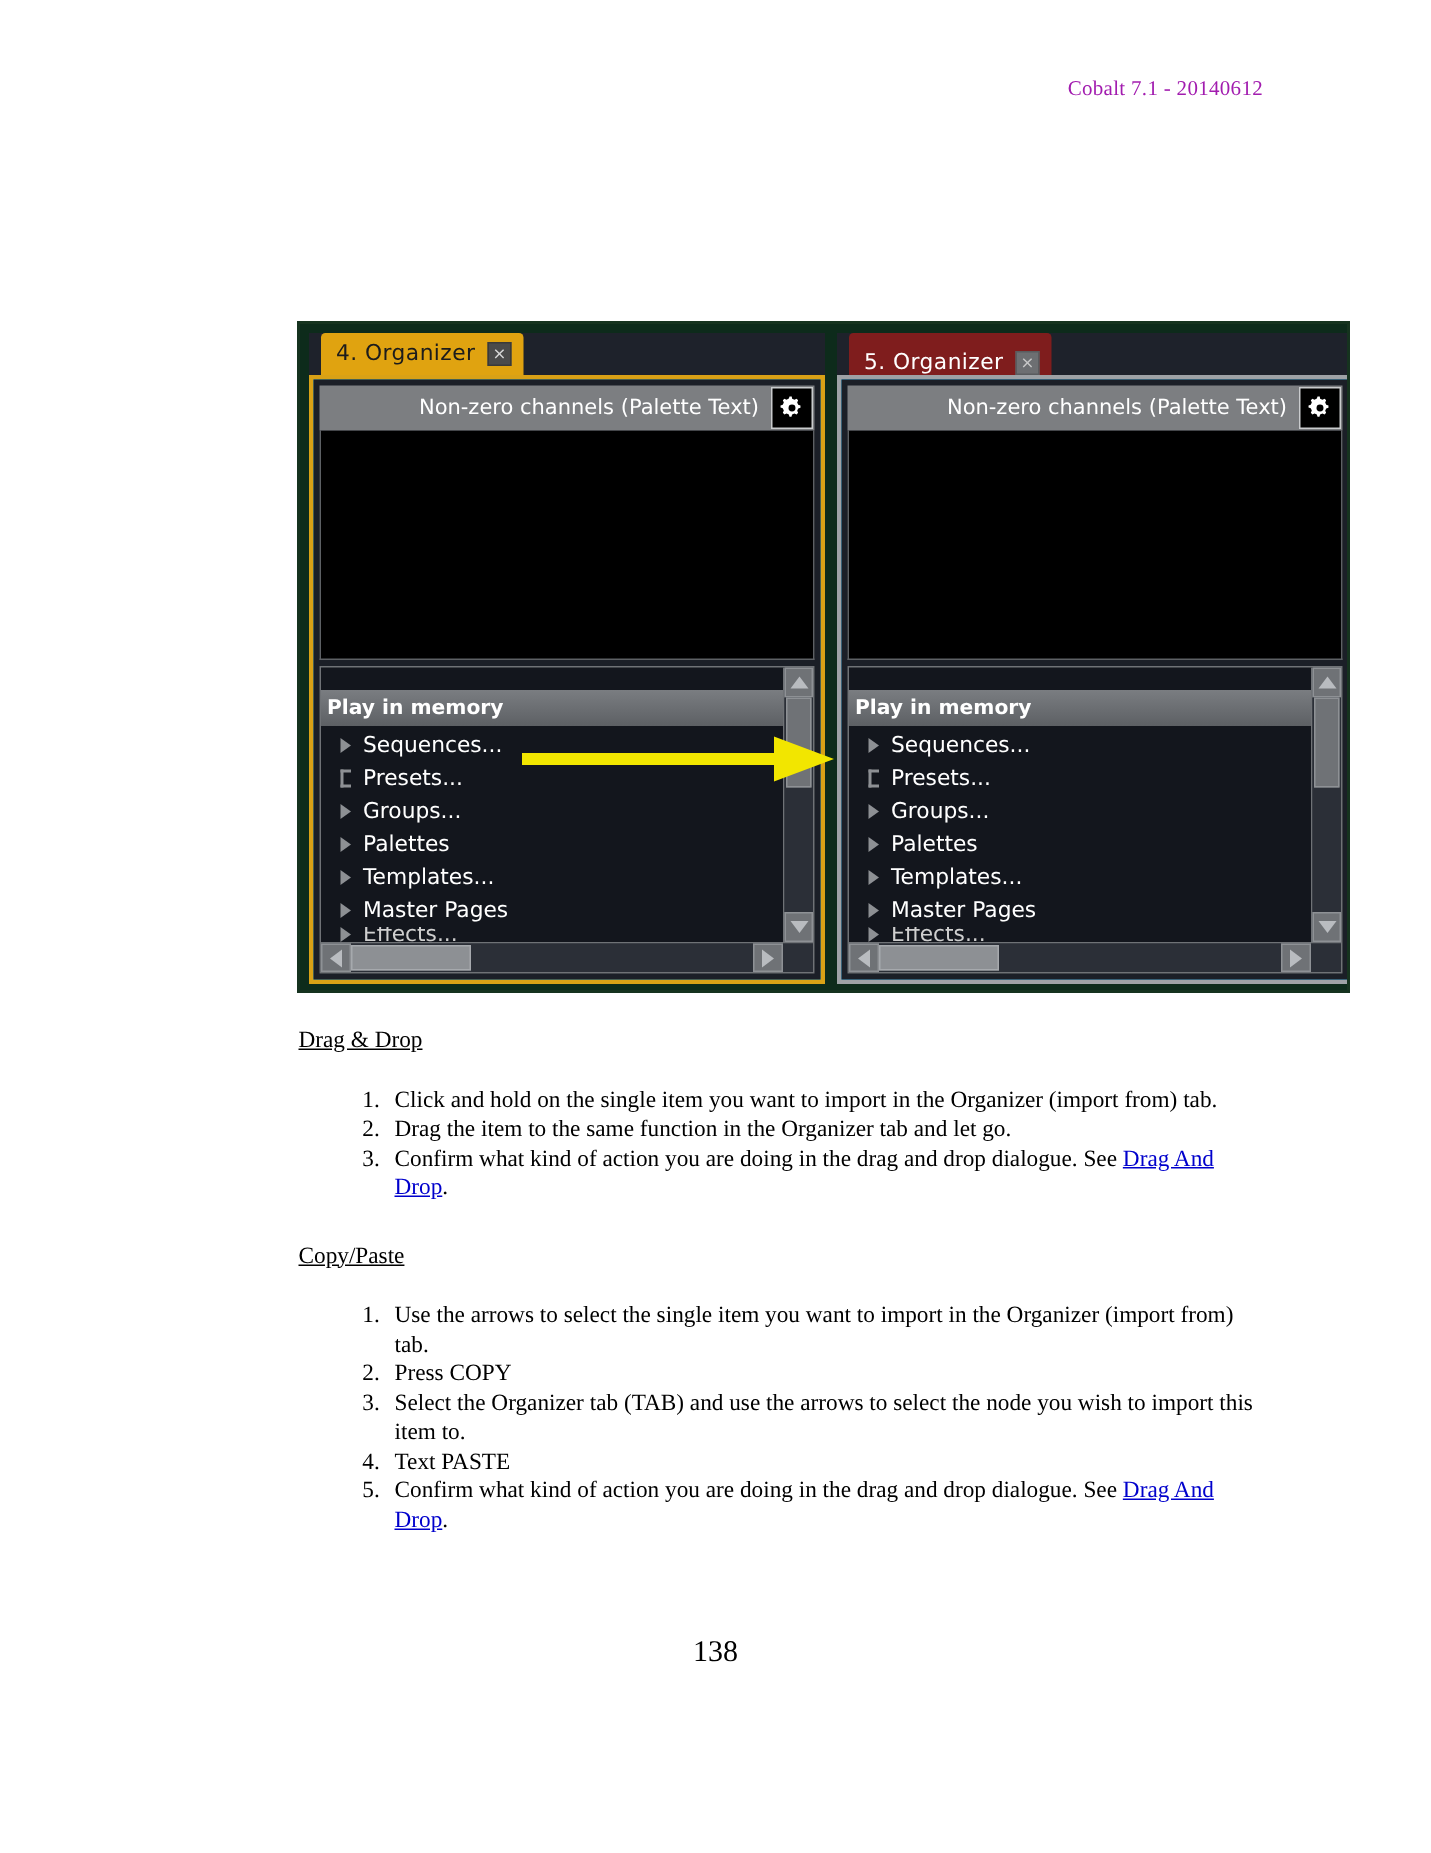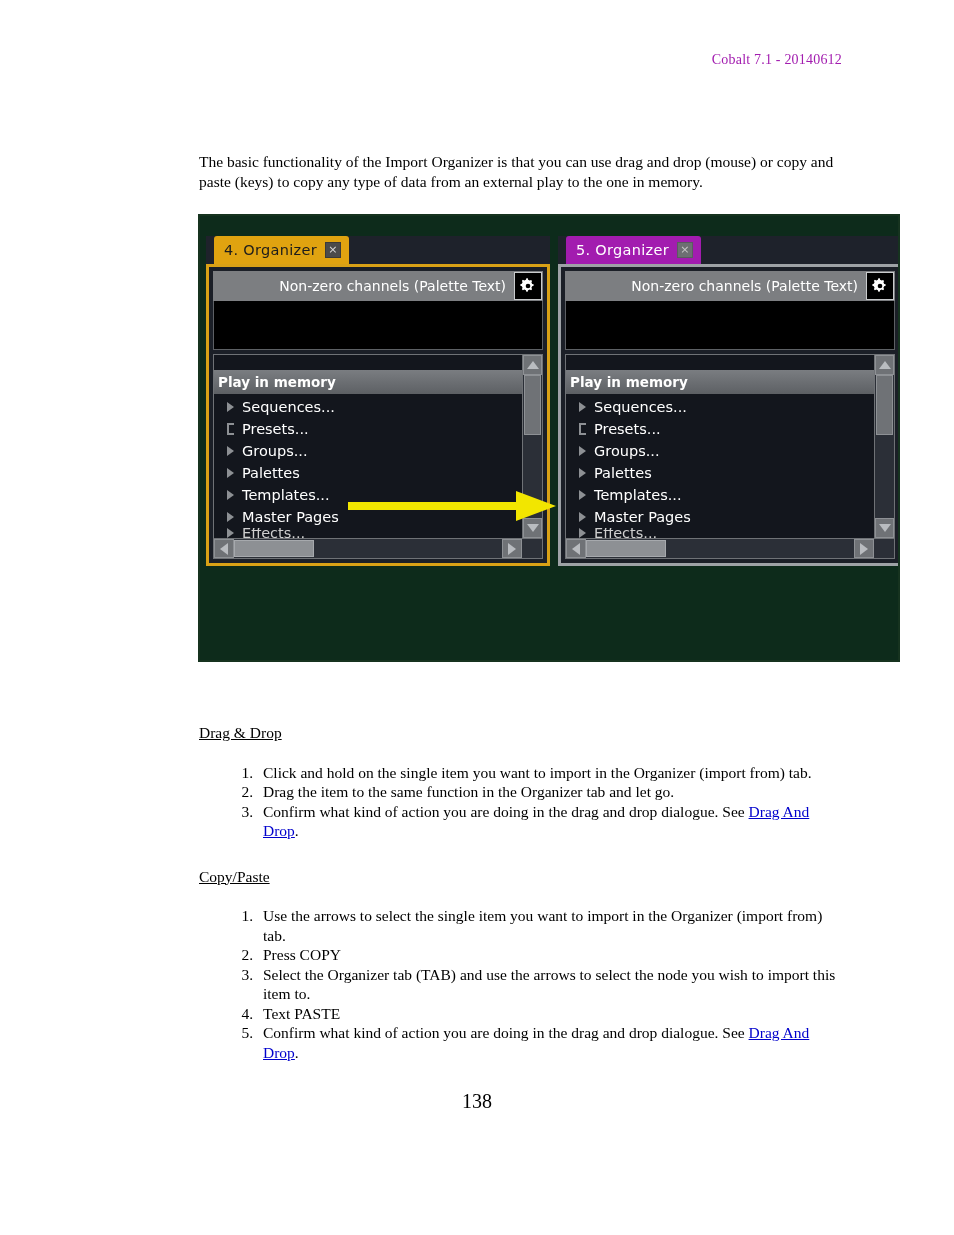--- a/index.html
+++ b/index.html
@@ -85,23 +85,23 @@
     height: 448px;
     background: #0d2b1b;
     border: 2px solid #16331f;
     box-sizing: border-box;
     font-family: "DejaVu Sans", sans-serif;
     overflow: hidden;
   }
 
   .panel {
     position: absolute;
-    top: 20px;
+    top: 6px;
     width: 344px;
-    height: 330px;
+    height: 434px;
     box-sizing: border-box;
   }
   .panel.left  { left: 6px; }
   .panel.right { left: 358px; }
 
   
   .tab-strip {
     position: relative;
     height: 28px;
     background: #1e222b;
@@ -111,21 +111,21 @@
     left: 8px;
     top: 0;
     height: 28px;
     display: flex;
     align-items: center;
     padding: 0 8px 0 10px;
     box-sizing: border-box;
     border-radius: 3px 3px 0 0;
   }
   .tab.active   { background: #e0a310; }
-  .tab.inactive { background: #a21caf; }
+  .tab.inactive { background: #7f1d1d; align-items: flex-end; }
   .tab-label {
     font-size: 14.5px;
     letter-spacing: 0.3px;
     margin-right: 8px;
     white-space: nowrap;
   }
   .tab.active .tab-label   { color: #1c1c1c; }
   .tab.inactive .tab-label { color: #ffffff; }
   .tab-close {
     width: 16px;
@@ -395,21 +395,20 @@
     pointer-events: none;
   }
 </style>
 </head>
 <body>
 
 <div class="doc-header">Cobalt 7.1 - 20140612</div>
 
 <div class="page-body">
 
-  <p class="para">The basic functionality of the Import Organizer is that you can use drag and drop (mouse) or copy and paste (keys) to copy any type of data from an external play to the one in memory.</p>
 
   <div style="height:502px"></div>
 
 
   <div class="spacer-30"></div>
 
   <div>
     <span class="sub-heading">Drag &amp; Drop</span>
     <div class="spacer-20"></div>
     <ol class="steps">

